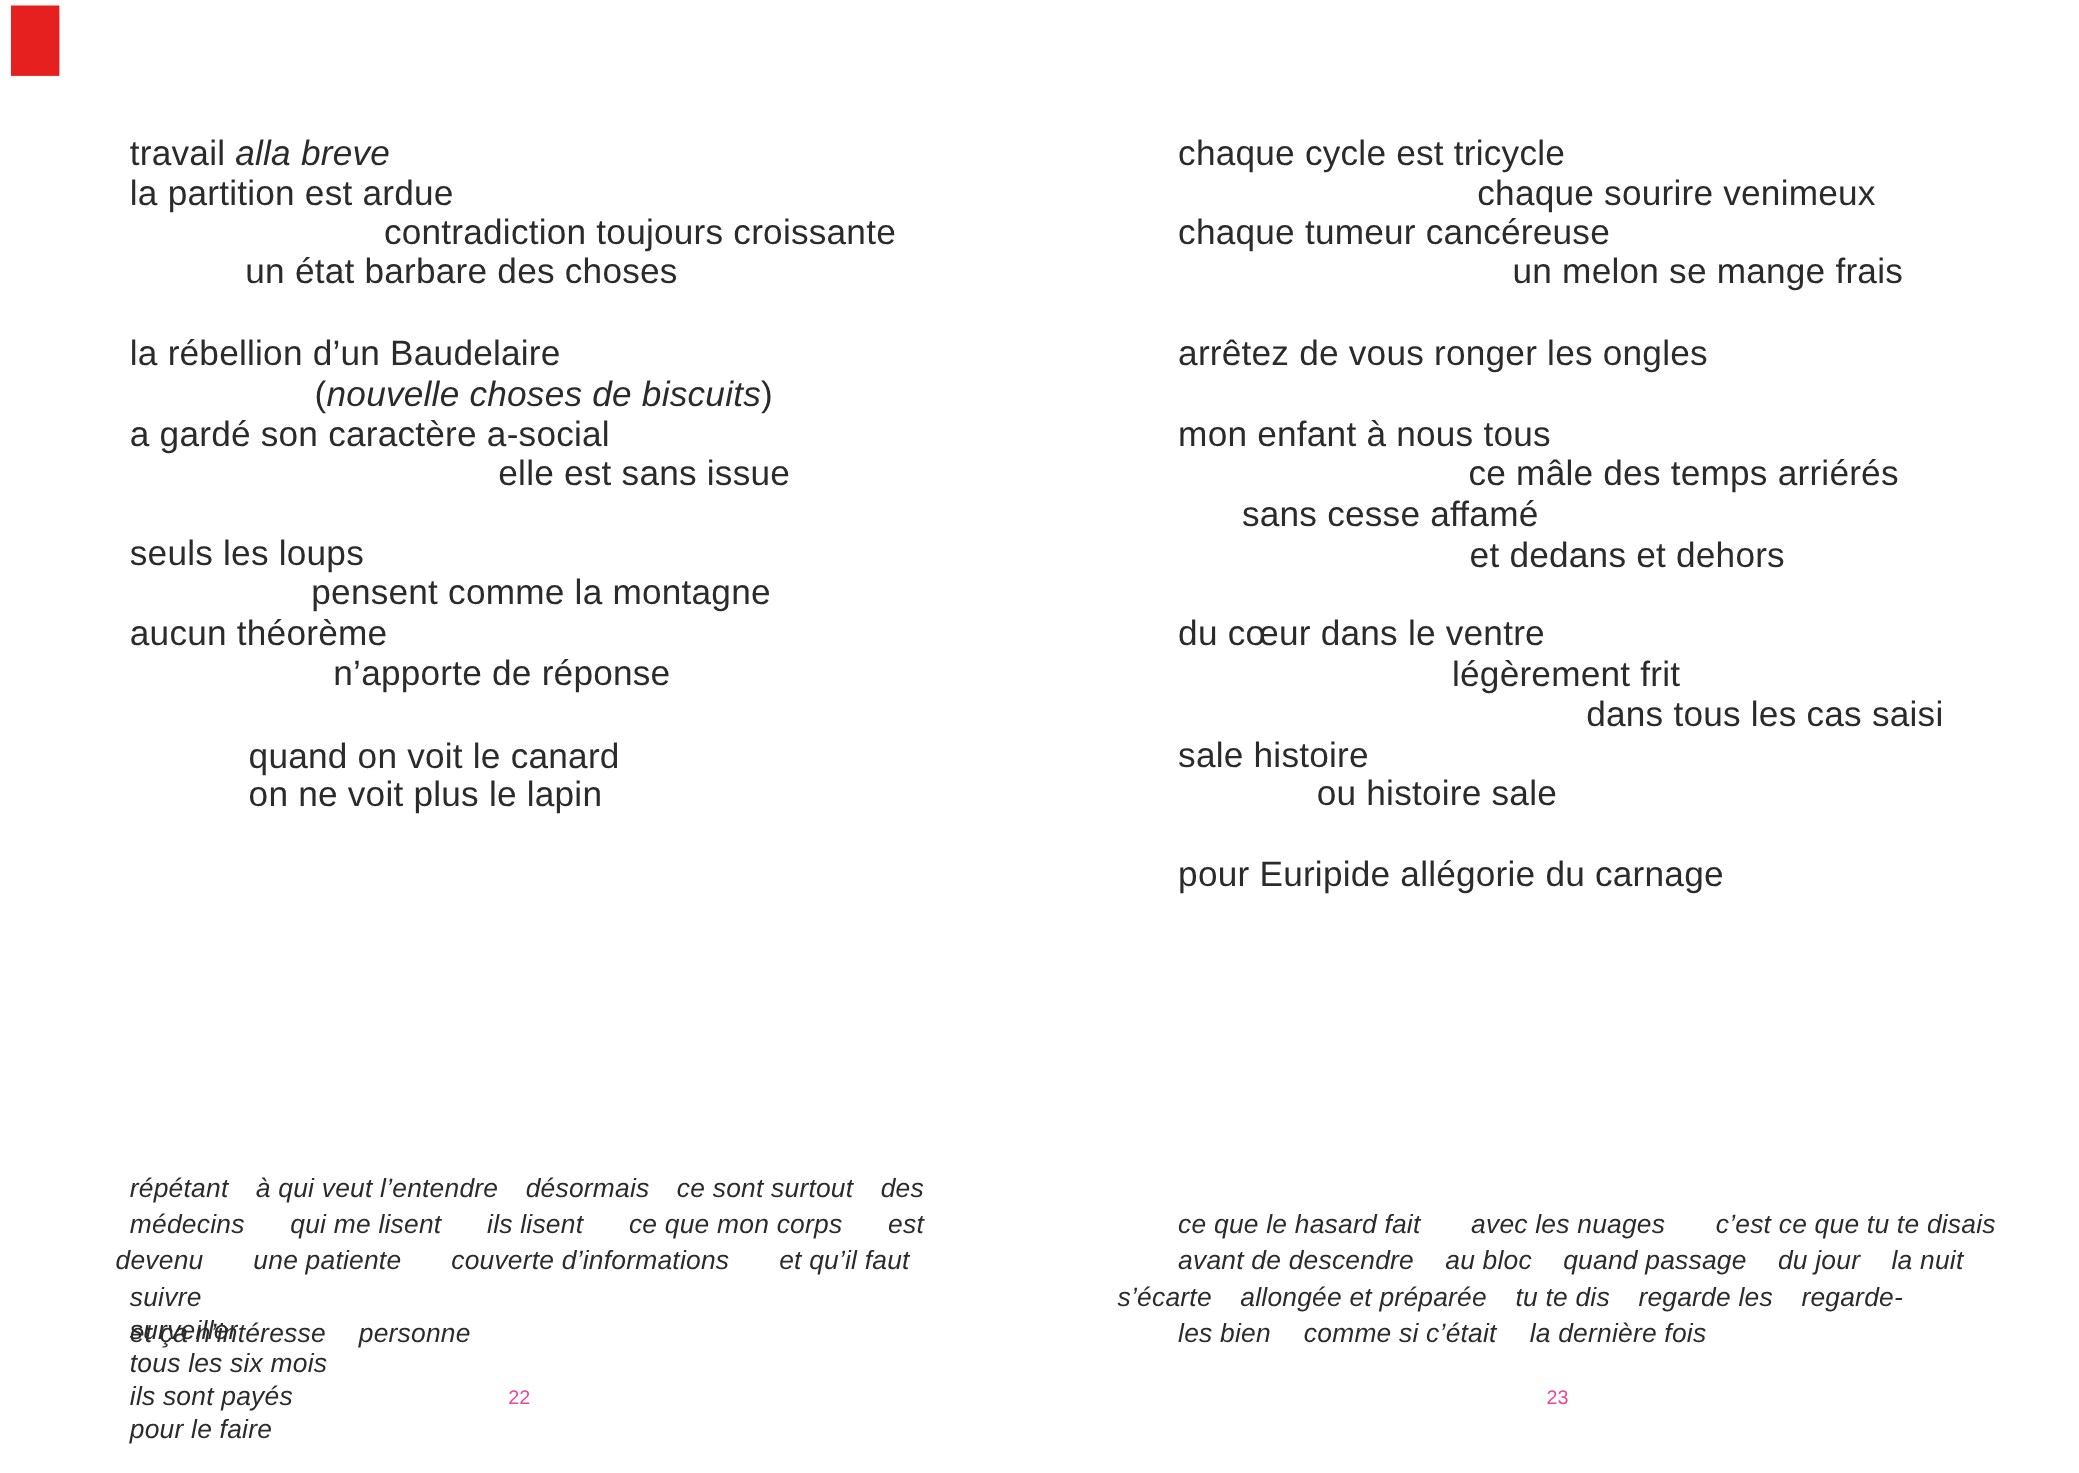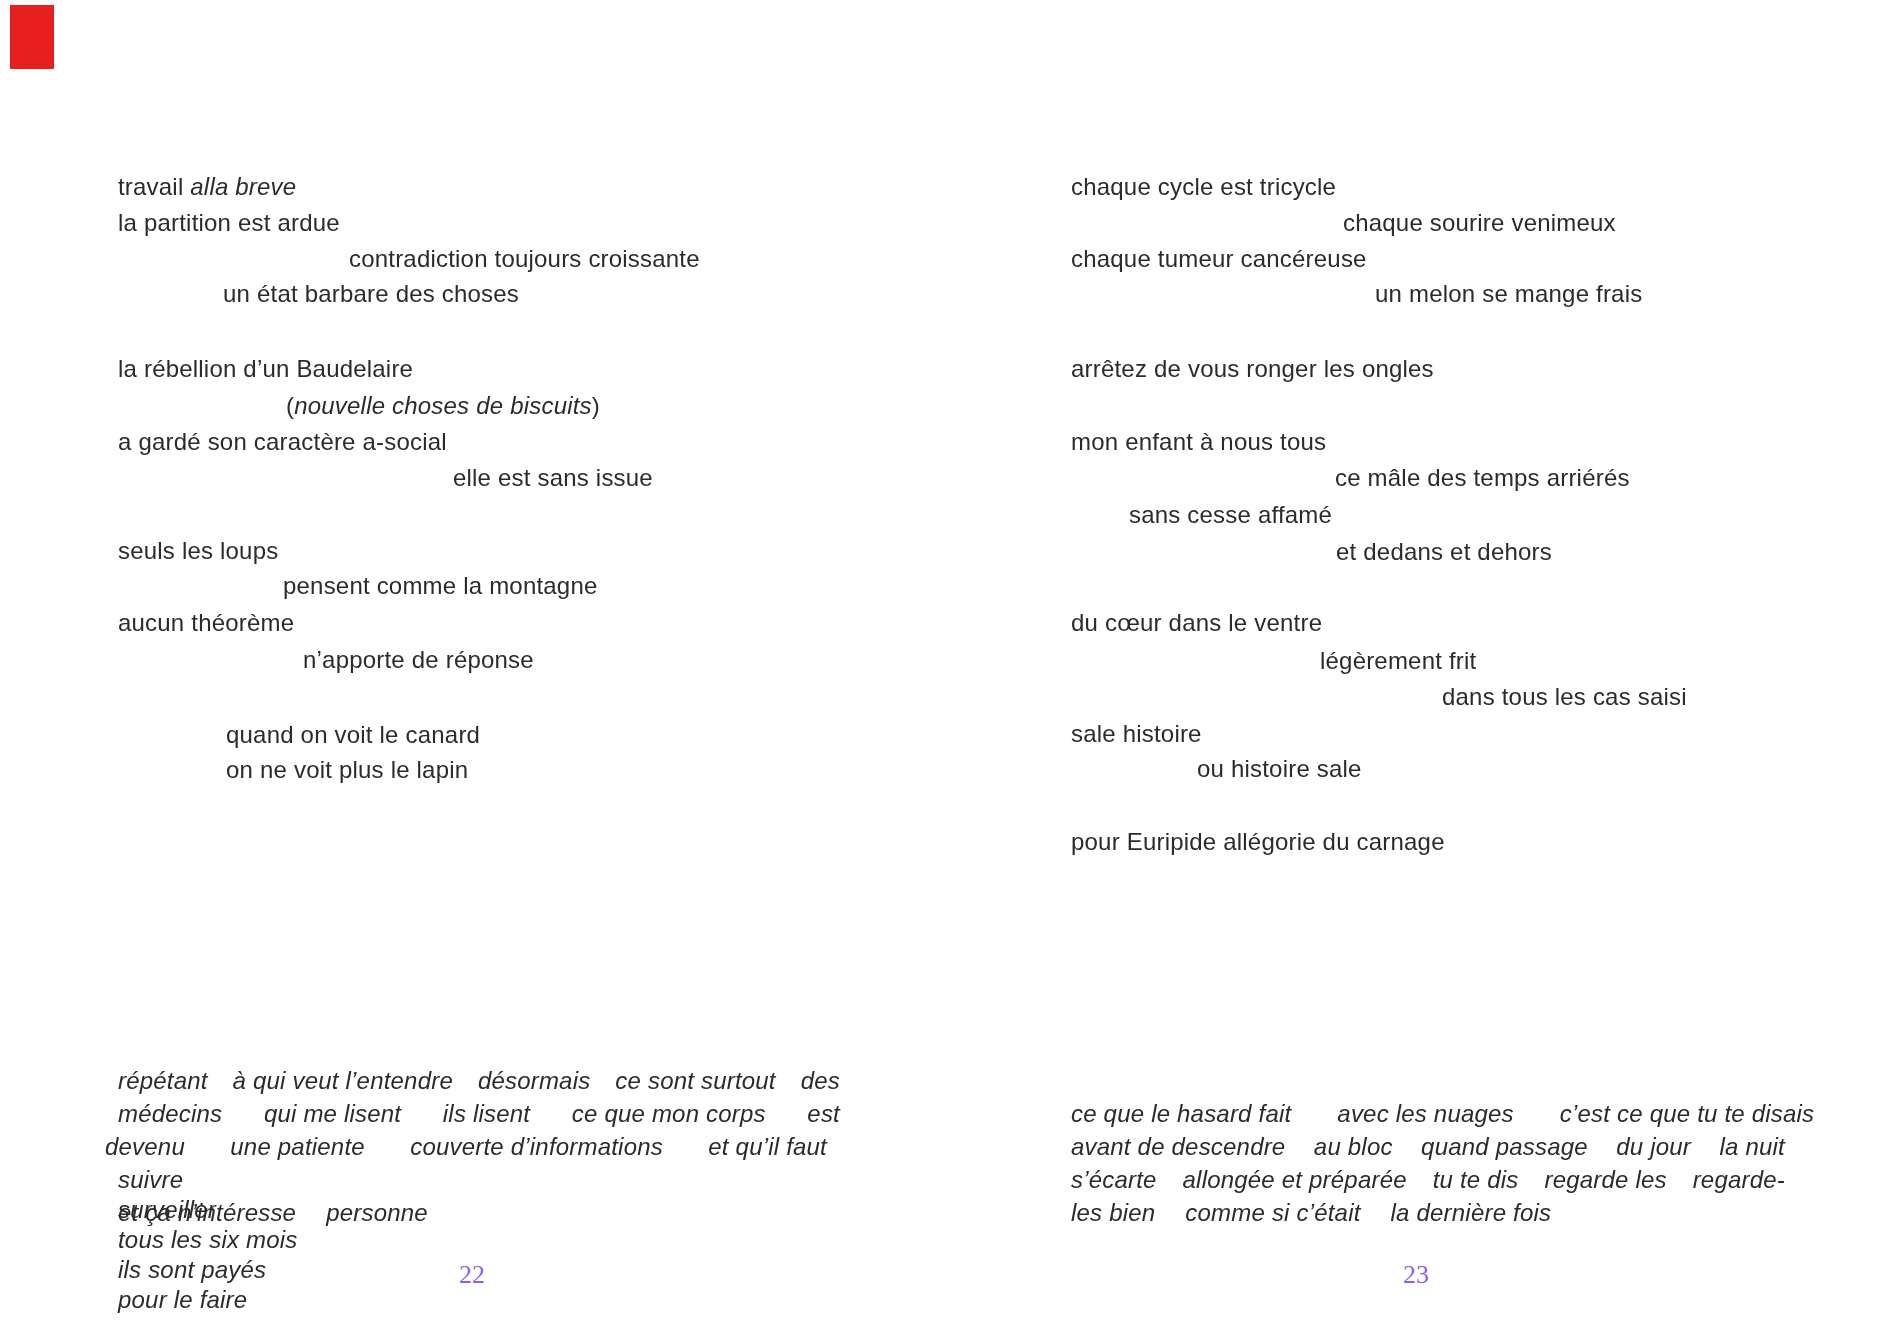--- a/index.html
+++ b/index.html
@@ -23,25 +23,24 @@
   }
   .corner-mark {
     position: absolute;
     left: 10px;
     top: 5px;
     width: 44px;
     height: 64px;
   }
   .poem-line {
     position: absolute;
-    font-size: 24px;
+    font-size: 32px;
     line-height: 30px;
     letter-spacing: 0.2px;
     white-space: nowrap;
-    margin-top: 48px;
   }
   .seg-italic {
     font-style: italic;
   }
   .footer-line {
     position: absolute;
     display: flex;
     font-size: 24px;
     line-height: 30px;
     font-style: italic;
@@ -50,23 +49,23 @@
   }
   .footer-line.justify {
     justify-content: space-between;
   }
   .footer-line.left-align {
     justify-content: flex-start;
     gap: 30px;
   }
   .folio {
     position: absolute;
-    font-family: Liberation Serif, serif;
-    font-size: 26px;
-    color: #8b5cf6;
+    font-family: Liberation Sans, sans-serif;
+    font-size: 18px;
+    color: #ec4899;
     transform: translateX(-50%);
   }
   .folio-left  { left: 472px;  top: 1260px; }
   .folio-right { left: 1416px; top: 1260px; }
 </style>
 </head>
 <body>
 
 <div class="spread">
   <div class="corner-mark" style="background: rgb(230, 32, 30);"></div>
@@ -137,21 +136,21 @@
       <span>avec les nuages</span>
       <span>c’est ce que tu te disais</span>
     </div>
     <div class="footer-line justify" style="left: 1071px; top: 1132px; width: 714px;">
       <span>avant de descendre</span>
       <span>au bloc</span>
       <span>quand passage</span>
       <span>du jour</span>
       <span>la nuit</span>
     </div>
-    <div class="footer-line justify" style="left: 1071px; top: 1165px; width: 714px;">
+    <div class="footer-line justify" style="left: 1016px; top: 1165px; width: 714px;">
       <span>s’écarte</span>
       <span>allongée et préparée</span>
       <span>tu te dis</span>
       <span>regarde les</span>
       <span>regarde-</span>
     </div>
     <div class="footer-line left-align" style="left: 1071px; top: 1198px; width: 714px;">
       <span>les bien</span>
       <span>comme si c’était</span>
       <span>la dernière fois</span>

